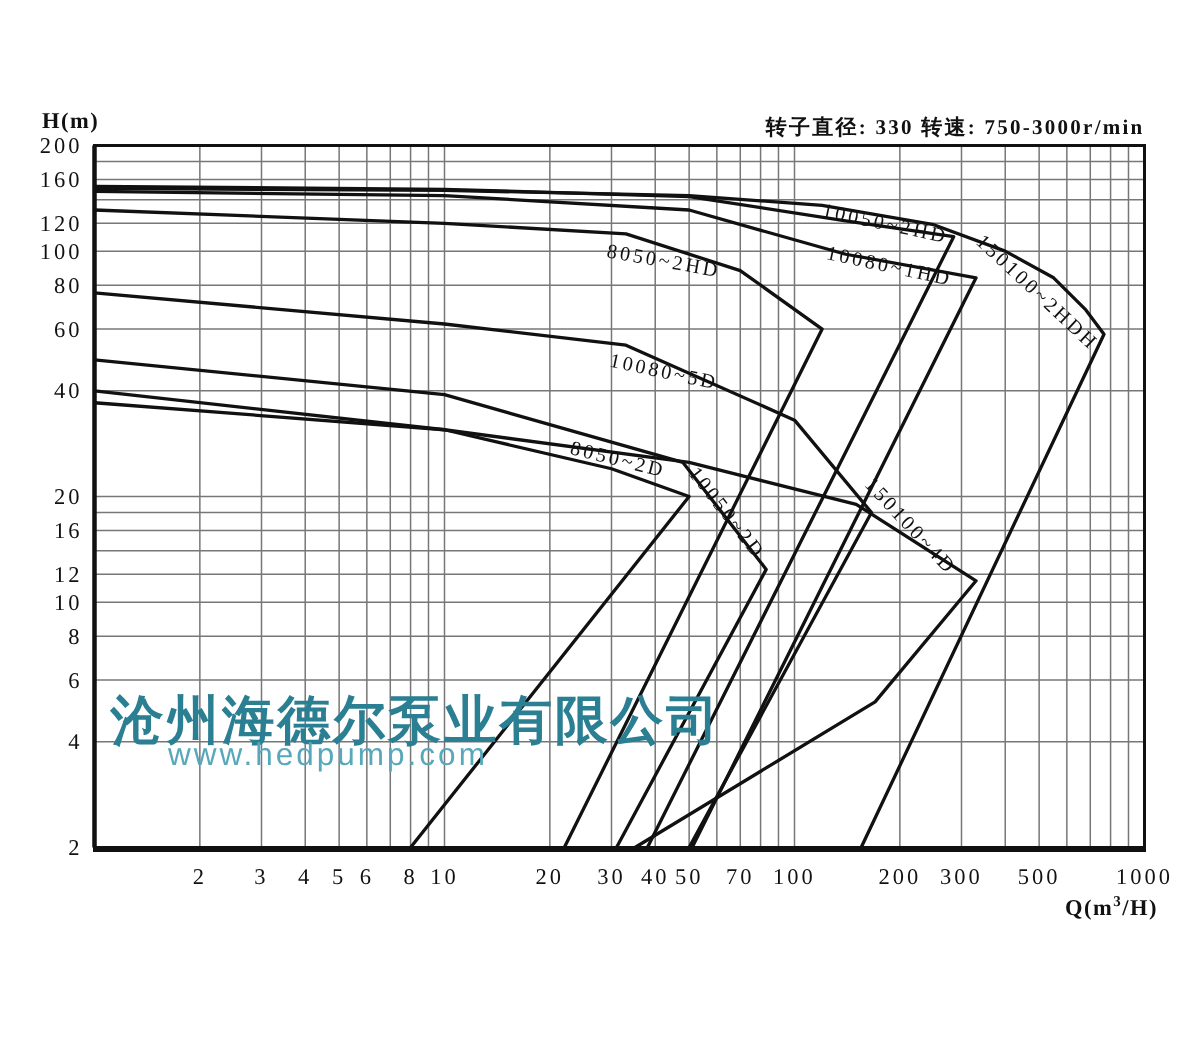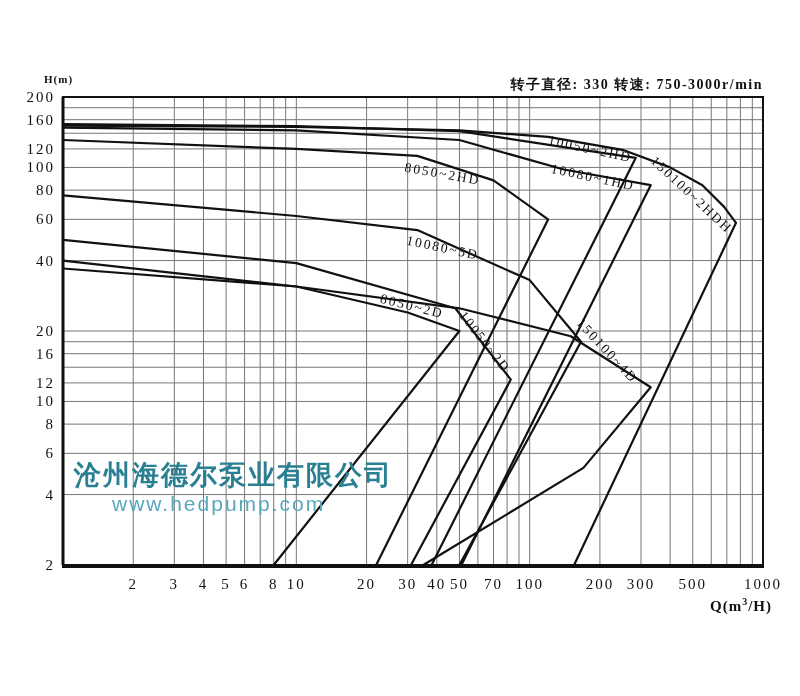--- a/index.html
+++ b/index.html
@@ -1,24 +1,24 @@
 <!DOCTYPE html>
 <html><head>
 <meta charset="utf-8">
 <style>
   html,body{margin:0;padding:0;background:#ffffff;}
   body{width:800px;height:696px;position:relative;overflow:hidden;
        font-family:"Liberation Serif", serif;color:#111;}
   .abs{position:absolute;}
   #chart-title{top:76px;right:37px;font-size:14px;font-weight:bold;
                letter-spacing:1.5px;white-space:nowrap;}
-  #y-axis-label{top:73px;left:44px;font-size:11px;letter-spacing:1px;font-weight:bold;}
+  #y-axis-label{top:73px;left:28px;font-size:15px;letter-spacing:1px;font-weight:bold;}
   #x-axis-label{top:596px;right:28px;font-size:15px;letter-spacing:1px;font-weight:bold;white-space:nowrap;}
   #x-axis-label sup{font-size:10px;}
-  #watermark-company{top:457px;left:74px;font-size:27px;letter-spacing:2px;
+  #watermark-company{top:457px;left:74px;font-size:35px;letter-spacing:2px;
                      font-weight:bold;white-space:nowrap;}
   #watermark-website{top:492px;left:112px;font-size:21px;letter-spacing:2px;
                      font-family:Liberation Sans, sans-serif;white-space:nowrap;text-align:center;}
   svg#plot{position:absolute;left:0;top:0;}
   text{font-family:"Liberation Serif", serif;fill:#111;}
 </style>
 </head>
 <body>
 
 <div class="abs" id="chart-title">转子直径: 330 转速: 750-3000r/min</div>

